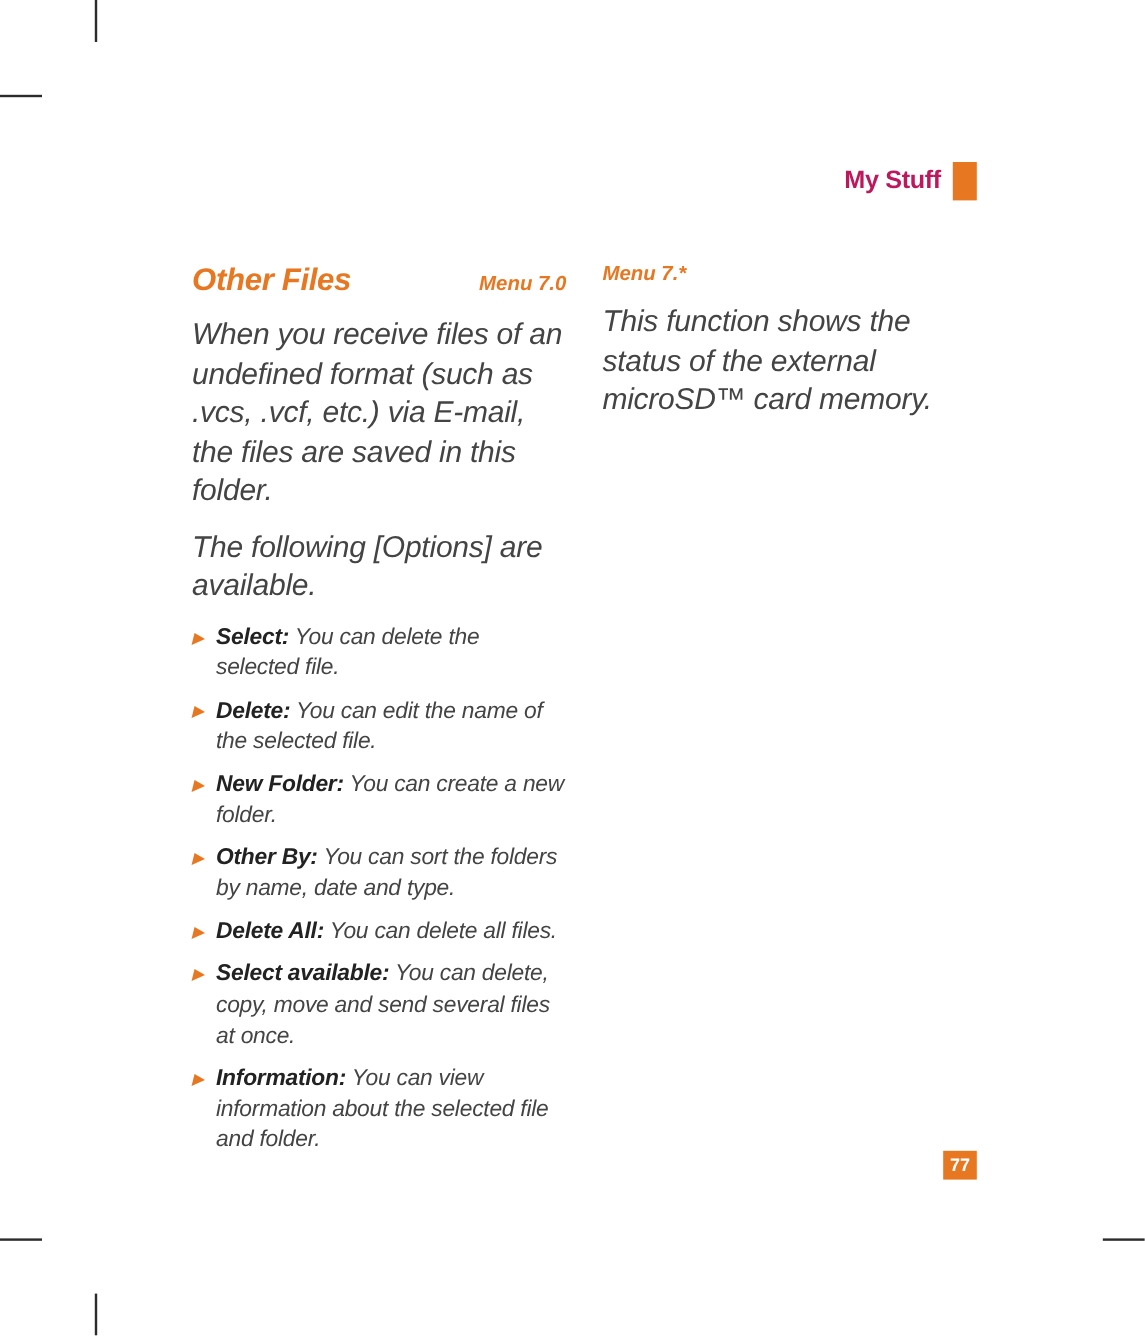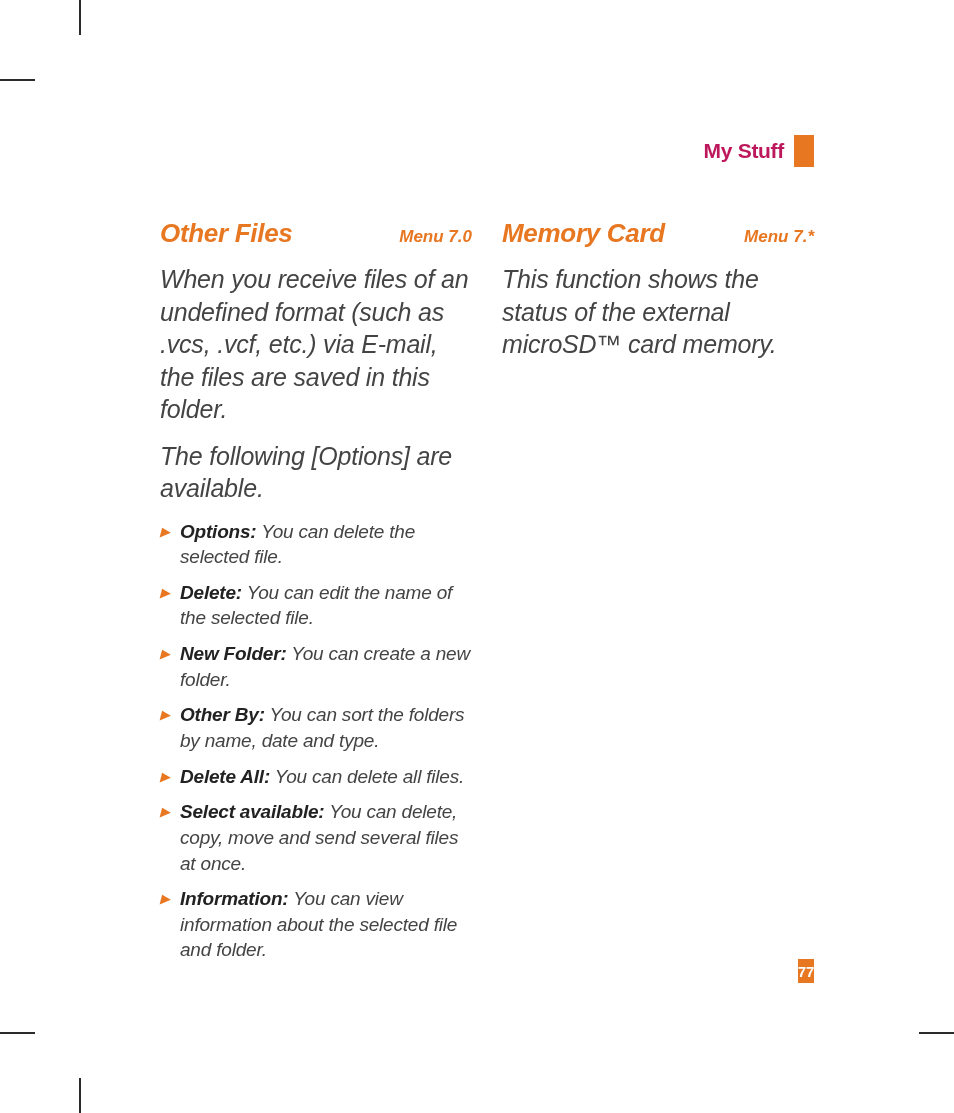--- a/index.html
+++ b/index.html
@@ -130,21 +130,21 @@
     font-size: 13px;
   }
   .opt-label {
     font-weight: 700;
     color: #222;
   }
   .page-num-box {
     position: absolute;
     bottom: 130px;
     right: 140px;
-    width: 16px;
+    width: 28px;
     height: 24px;
     background: #e87722;
     color: #fff;
     font-weight: 700;
     font-size: 15px;
     display: flex;
     align-items: center;
     justify-content: center;
   }
 </style>
@@ -165,33 +165,32 @@
 <div class="content">
 
   <div class="col">
     <div class="section-head">
       <span class="section-title">Other Files</span>
       <span class="section-menu">Menu 7.0</span>
     </div>
     <p class="para">When you receive files of an undefined format (such as .vcs, .vcf, etc.) via E-mail, the files are saved in this folder.</p>
     <p class="para">The following [Options] are available.</p>
     <ul class="opt-list" id="opt-list">
-        <li class="opt-item"><span class="opt-marker">▶</span><span class="opt-label">Options:</span><span> You can delete the selected file.</span></li>
+        <li class="opt-item"><span class="opt-marker">▶</span><span class="opt-label">Select:</span><span> You can delete the selected file.</span></li>
         <li class="opt-item"><span class="opt-marker">▶</span><span class="opt-label">Delete:</span><span> You can edit the name of the selected file.</span></li>
         <li class="opt-item"><span class="opt-marker">▶</span><span class="opt-label">New Folder:</span><span> You can create a new folder.</span></li>
         <li class="opt-item"><span class="opt-marker">▶</span><span class="opt-label">Other By:</span><span> You can sort the folders by name, date and type.</span></li>
         <li class="opt-item"><span class="opt-marker">▶</span><span class="opt-label">Delete All:</span><span> You can delete all files.</span></li>
         <li class="opt-item"><span class="opt-marker">▶</span><span class="opt-label">Select available:</span><span> You can delete, copy, move and send several files at once.</span></li>
         <li class="opt-item"><span class="opt-marker">▶</span><span class="opt-label">Information:</span><span> You can view information about the selected file and folder.</span></li>
       </ul>
   </div>
 
   <div class="col">
     <div class="section-head">
-      <span class="section-title">Memory Card</span>
       <span class="section-menu">Menu 7.*</span>
     </div>
     <p class="para">This function shows the status of the external microSD™ card memory.</p>
   </div>
 
 </div>
 
 <div class="page-num-box">
   <span>77</span>
 </div>

